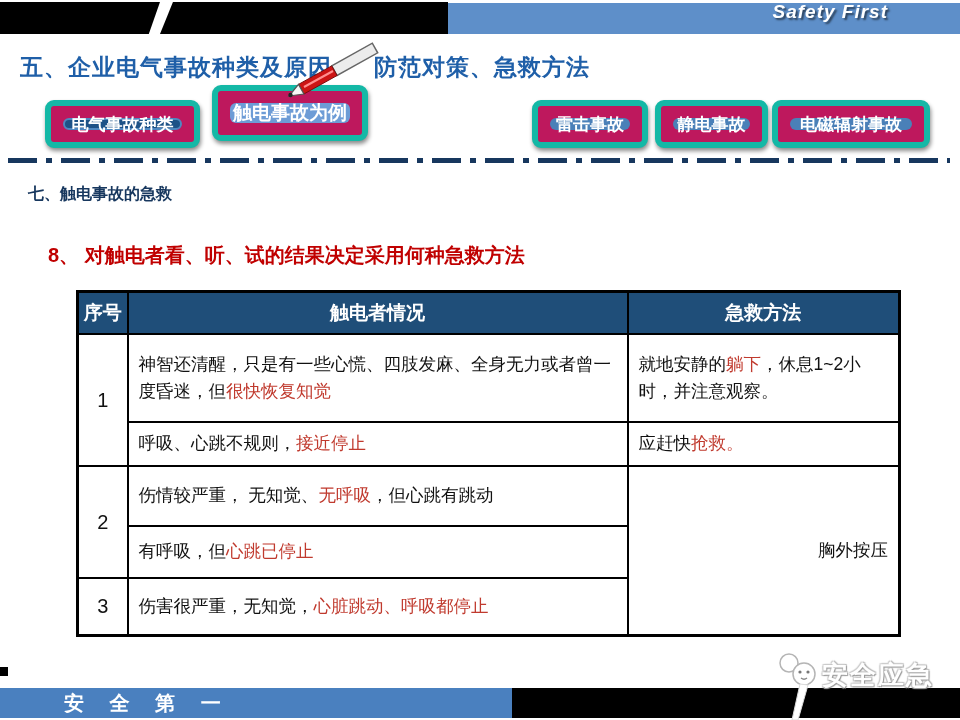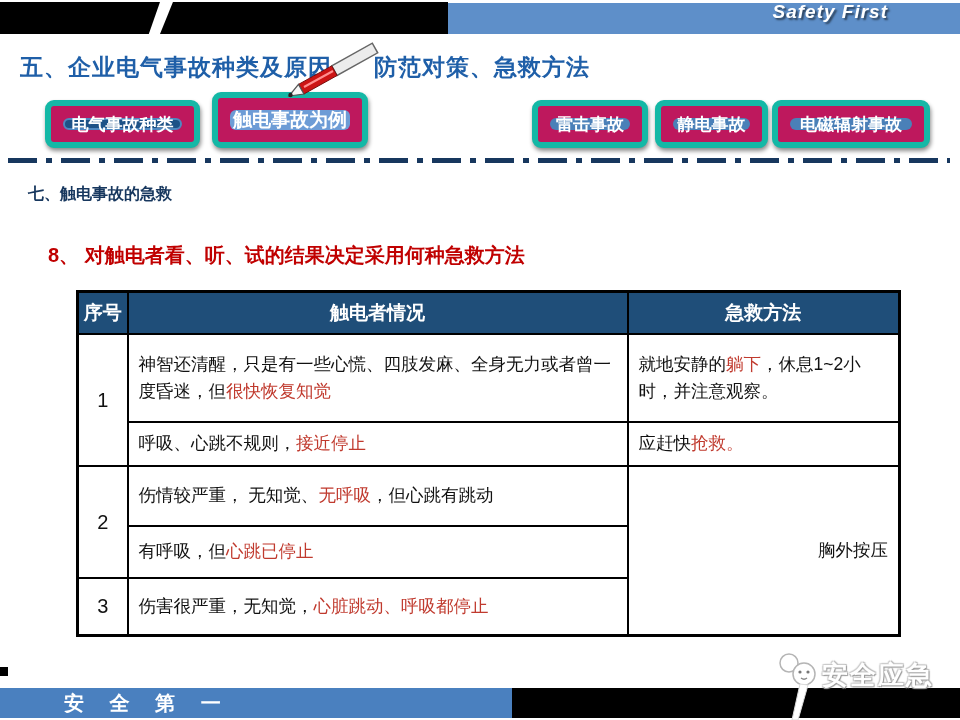--- a/index.html
+++ b/index.html
@@ -21,21 +21,21 @@
   .slide-title { position:absolute; left:20px; top:52px; font-size:23px; font-weight:bold;
     color:var(--title-blue); letter-spacing:1px; white-space:nowrap; }
   .pen-gap { display:inline-block; width:42px; }
   .pen-svg { position:absolute; left:283px; top:40px; z-index:3; }
   
   .btn { position:absolute; top:100px; height:48px; background:#be185d; border:6px solid #14b8a6;
     border-radius:9px; padding:12px; box-shadow:1px 3px 4px rgba(0,0,0,.45); }
   .btn-inner { width:100%; height:100%; border-radius:6px; display:flex; align-items:center;
     justify-content:center; color:#fff; font-weight:bold; font-size:17px; white-space:nowrap; }
   .btn-dark .btn-inner { background:var(--btn-dark); border:2px solid #4f87c0; }
-  .btn-light { top:92px; height:56px; }
+  .btn-light { top:85px; height:56px; }
   .btn-light .btn-inner { background:var(--btn-light); font-size:19px; }
   .btn-medium .btn-inner { background:var(--btn-medium); }
   .b1 { left:45px;  width:155px; }
   .b2 { left:212px; width:156px; }
   .b3 { left:375px; width:143px; }
   .b4 { left:532px; width:116px; }
   .b5 { left:655px; width:113px; }
   .b6 { left:772px; width:158px; }
   
   .dash-line { position:absolute; left:8px; top:158px; width:942px; height:5px;

